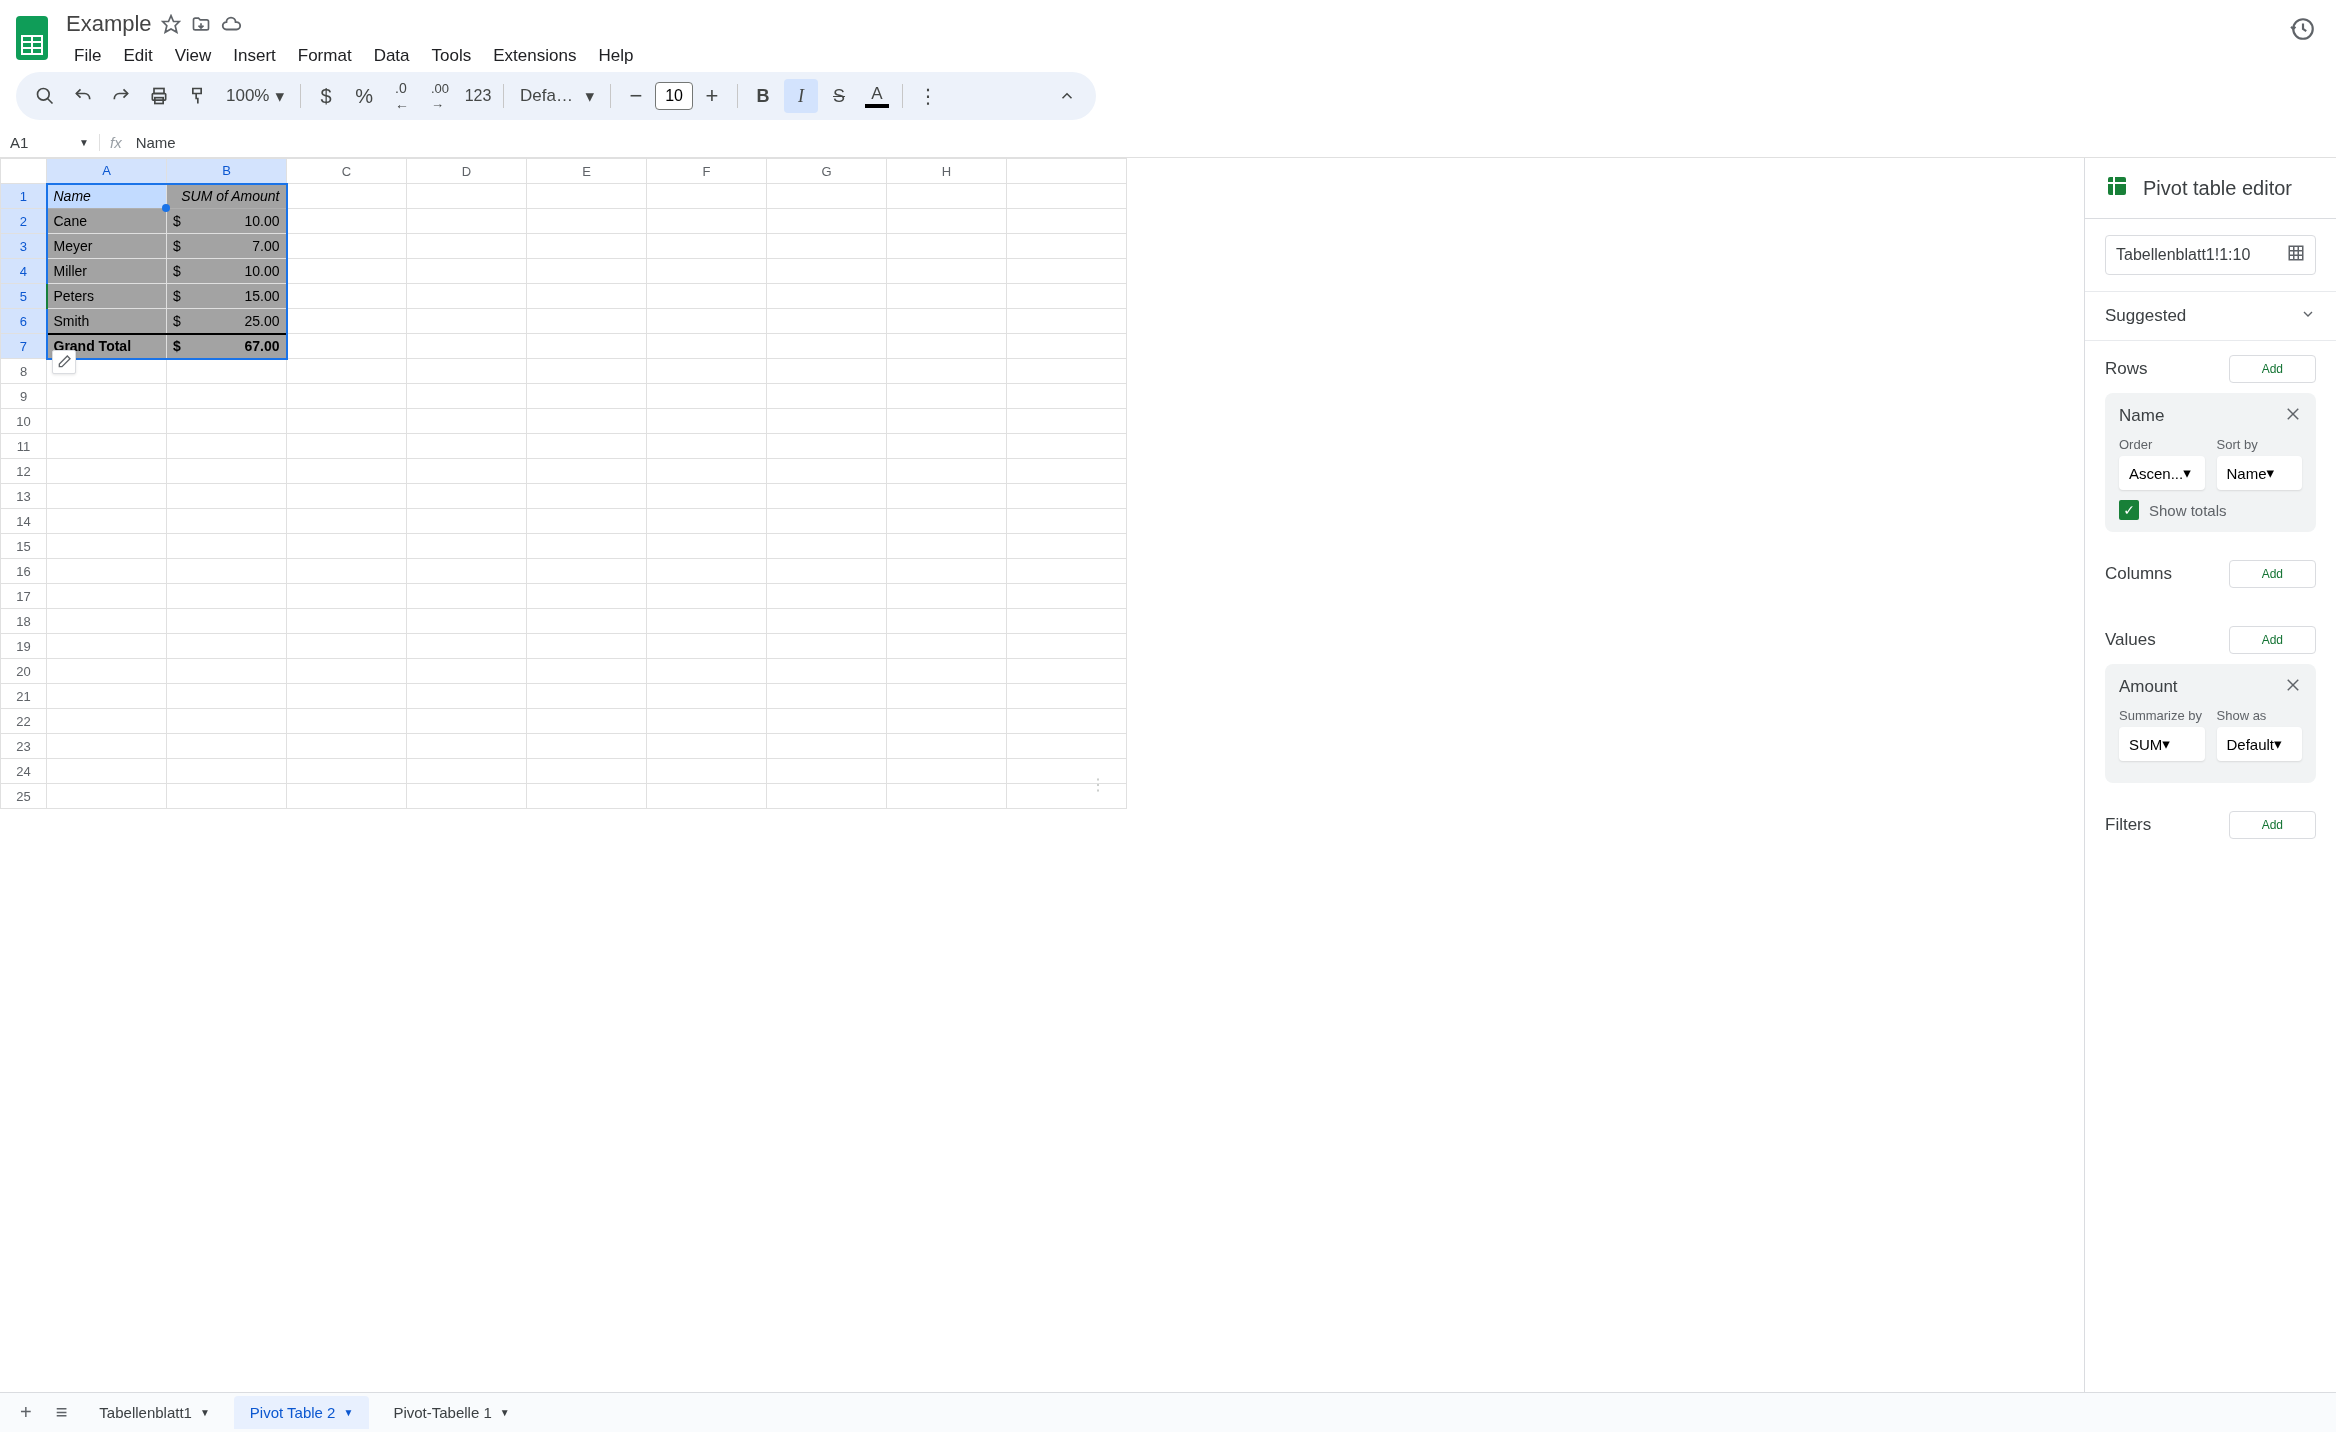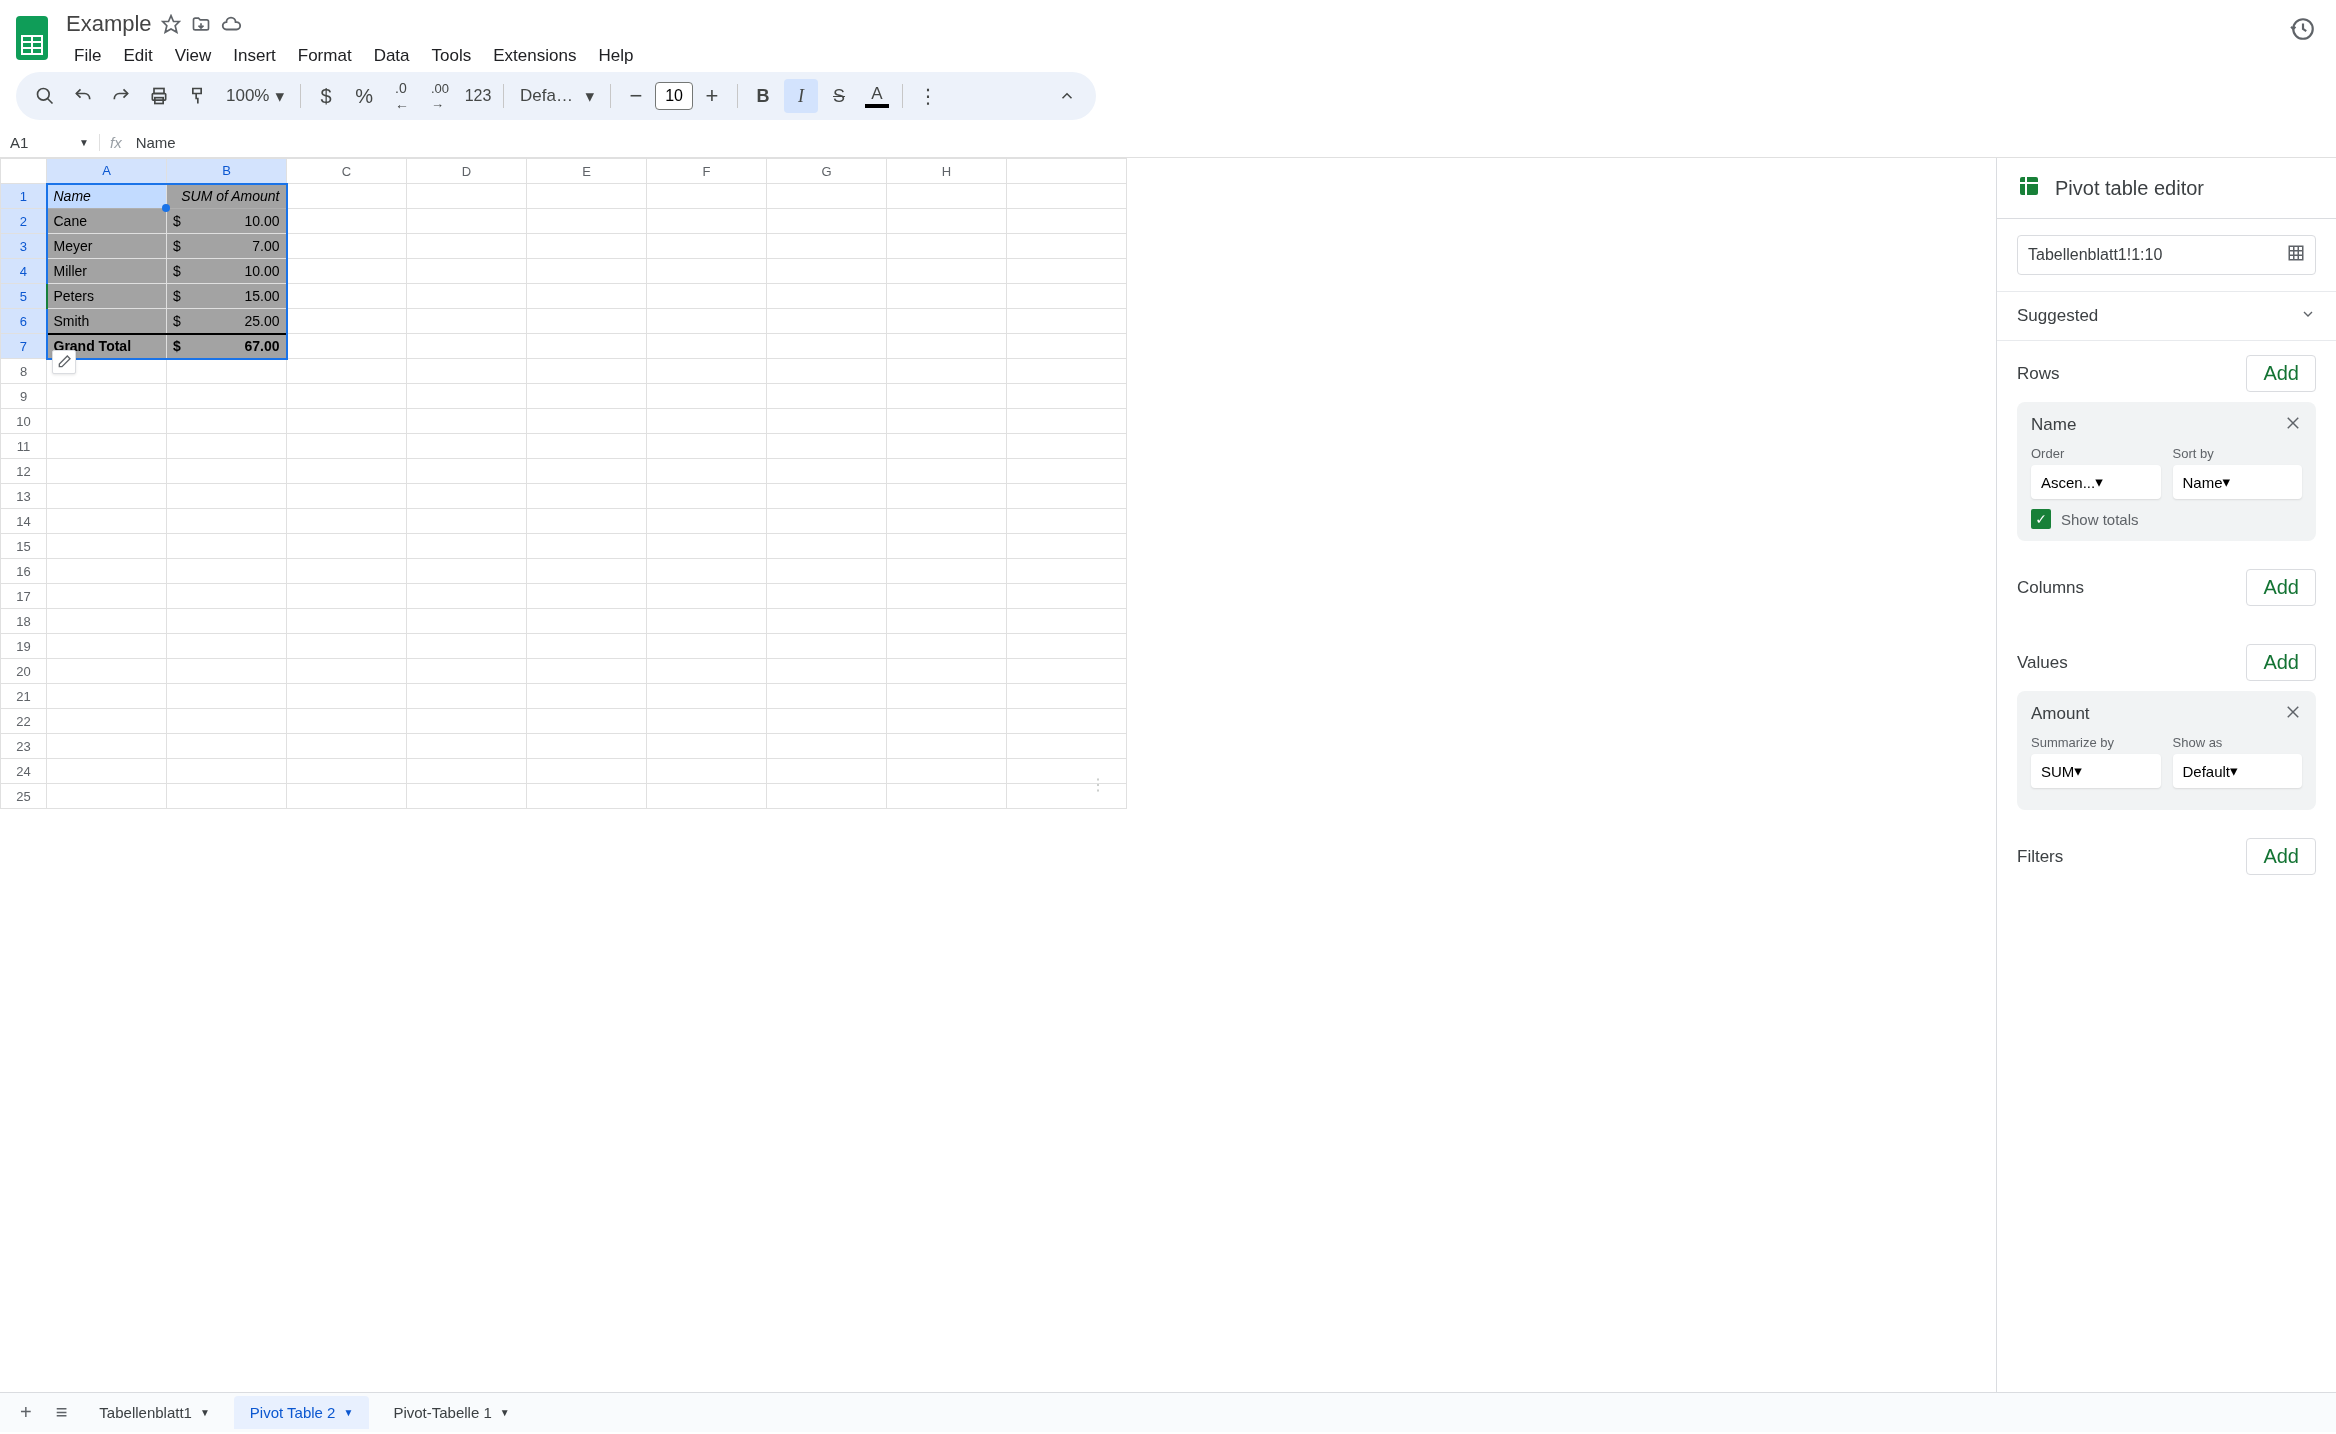--- a/index.html
+++ b/index.html
@@ -287,21 +287,21 @@
       display: flex;
       align-items: center;
       justify-content: center;
       color: #5f6368;
       cursor: pointer;
       box-shadow: 0 1px 3px rgba(0,0,0,0.1);
     }
 
     
     .pivot-editor {
-      width: 340px;
+      width: 252px;
       border-left: 1px solid #dadce0;
       display: flex;
       flex-direction: column;
       padding: 0;
       overflow-y: auto;
     }
     .pivot-header-bar {
       display: flex;
       align-items: center;
       padding: 16px 20px;
@@ -336,23 +336,23 @@
       margin-bottom: 10px;
     }
     .section-title {
       font-size: 17px;
       color: #3c4043;
       font-weight: 500;
     }
     .add-btn {
       border: 1px solid #dadce0;
       border-radius: 4px;
-      padding: 6px 16px;
+      padding: 6px 32px;
       color: #137333;
-      font-size: 20px;
+      font-size: 12px;
       background: #fff;
       cursor: pointer;
       font-weight: 500;
     }
     .suggested-row {
       display: flex;
       justify-content: space-between;
       align-items: center;
       padding: 14px 20px;
       border-bottom: 1px solid #e8eaed;

